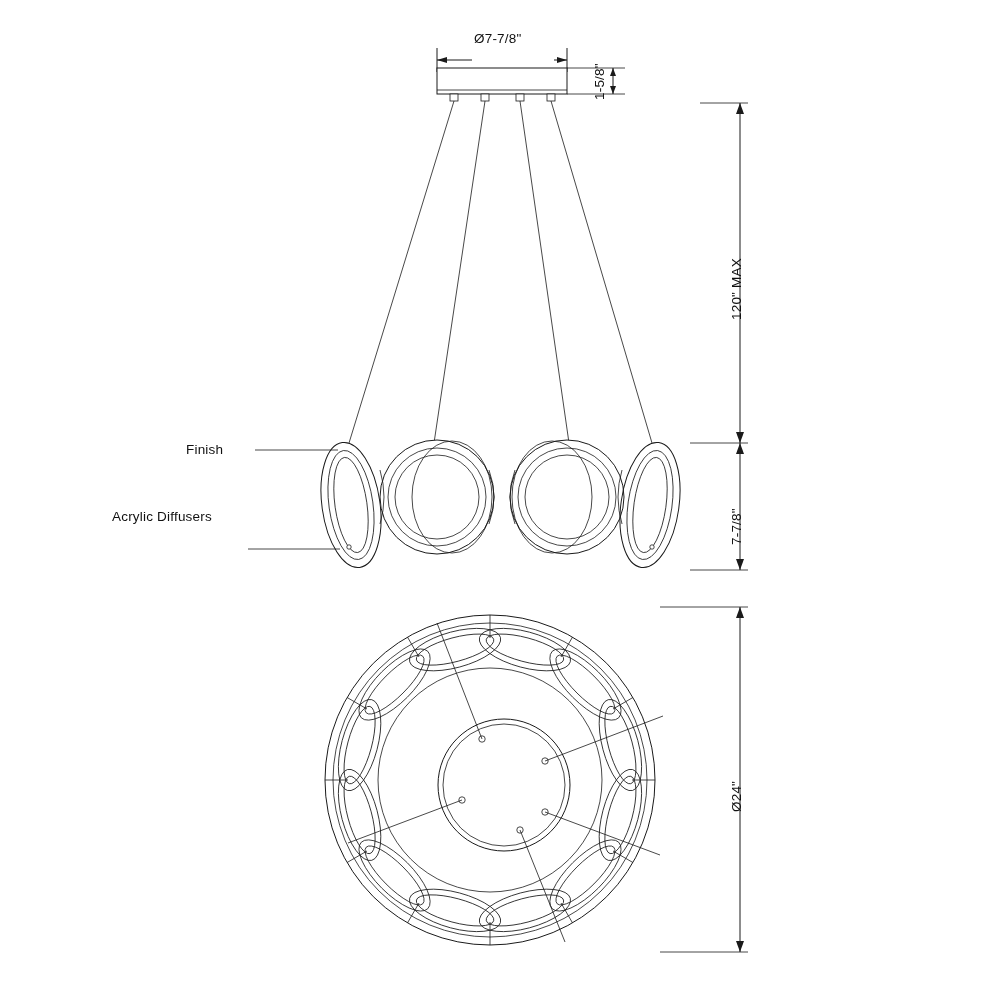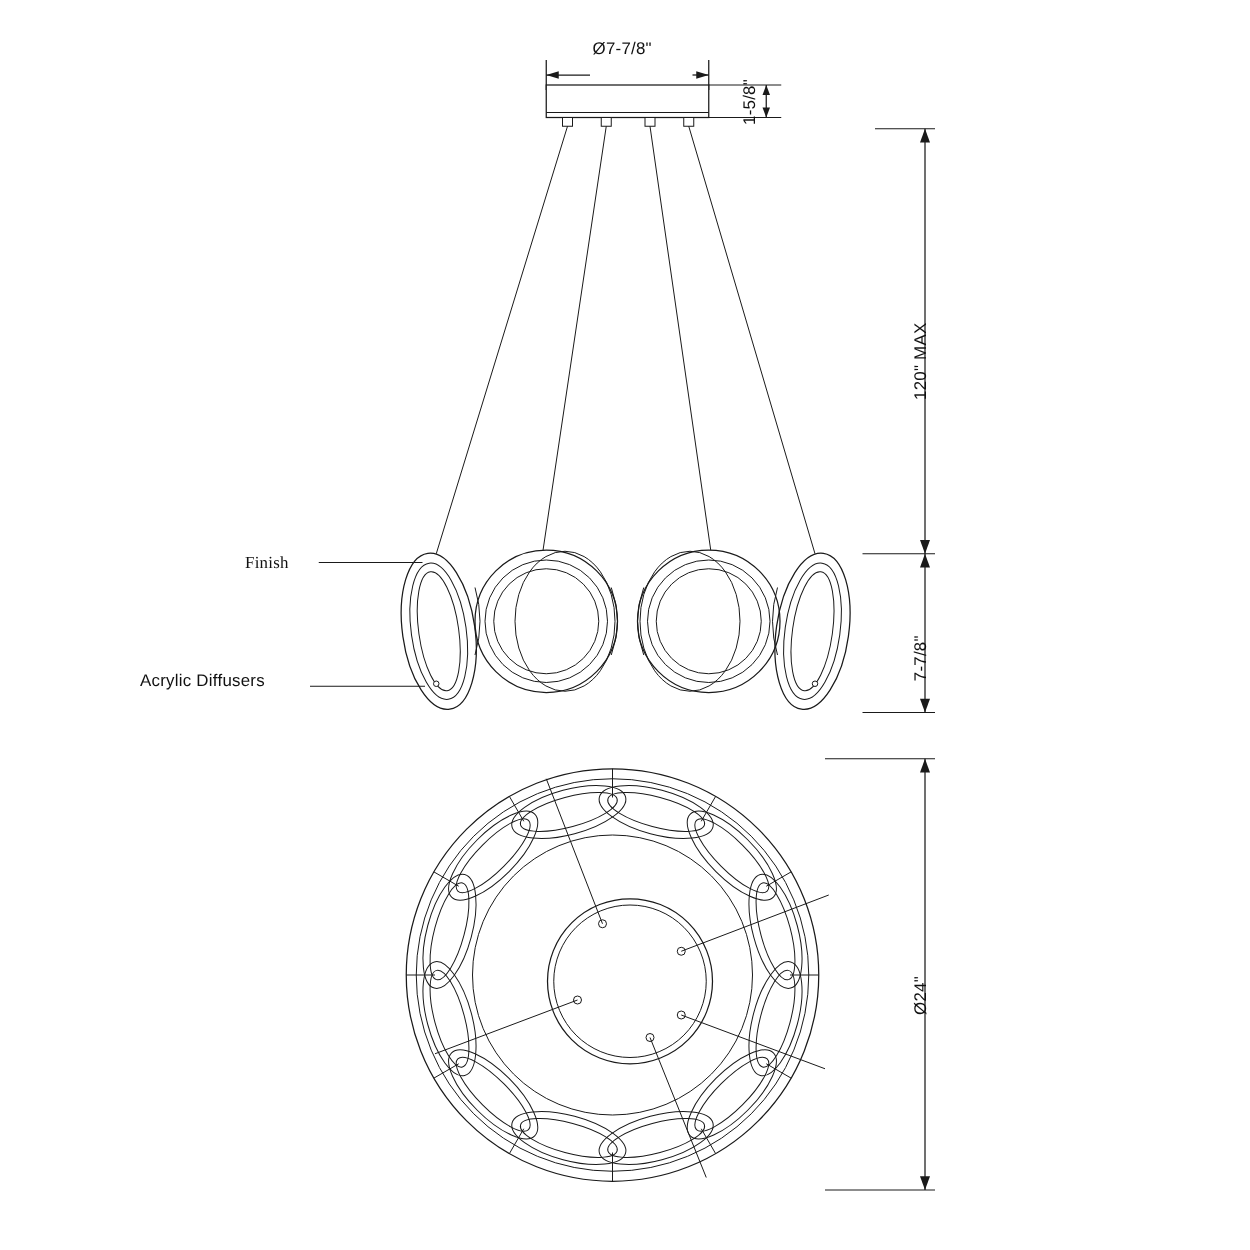--- a/index.html
+++ b/index.html
@@ -233,17 +233,17 @@
   <div class="lbl" style="left:474px; top:31px;">Ø7-7/8"</div>
 
   <div class="lbl rot" style="left:592px; top:100px;">1-5/8"</div>
 
   <div class="lbl rot" style="left:729px; top:320px;">120" MAX</div>
 
   <div class="lbl rot" style="left:729px; top:545px;">7-7/8"</div>
 
   <div class="lbl rot" style="left:729px; top:812px;">Ø24"</div>
 
-  <div class="lbl" style="left:196px; top:442px;font-family:Liberation Serif, serif;">Finish</div>
-
-  <div class="lbl" style="left:112px; top:537px;">Acrylic Diffusers</div>
+  <div class="lbl" style="left:186px; top:442px;">Finish</div>
+
+  <div class="lbl" style="left:112px; top:509px;">Acrylic Diffusers</div>
 
 </div>
 
 </body></html>

